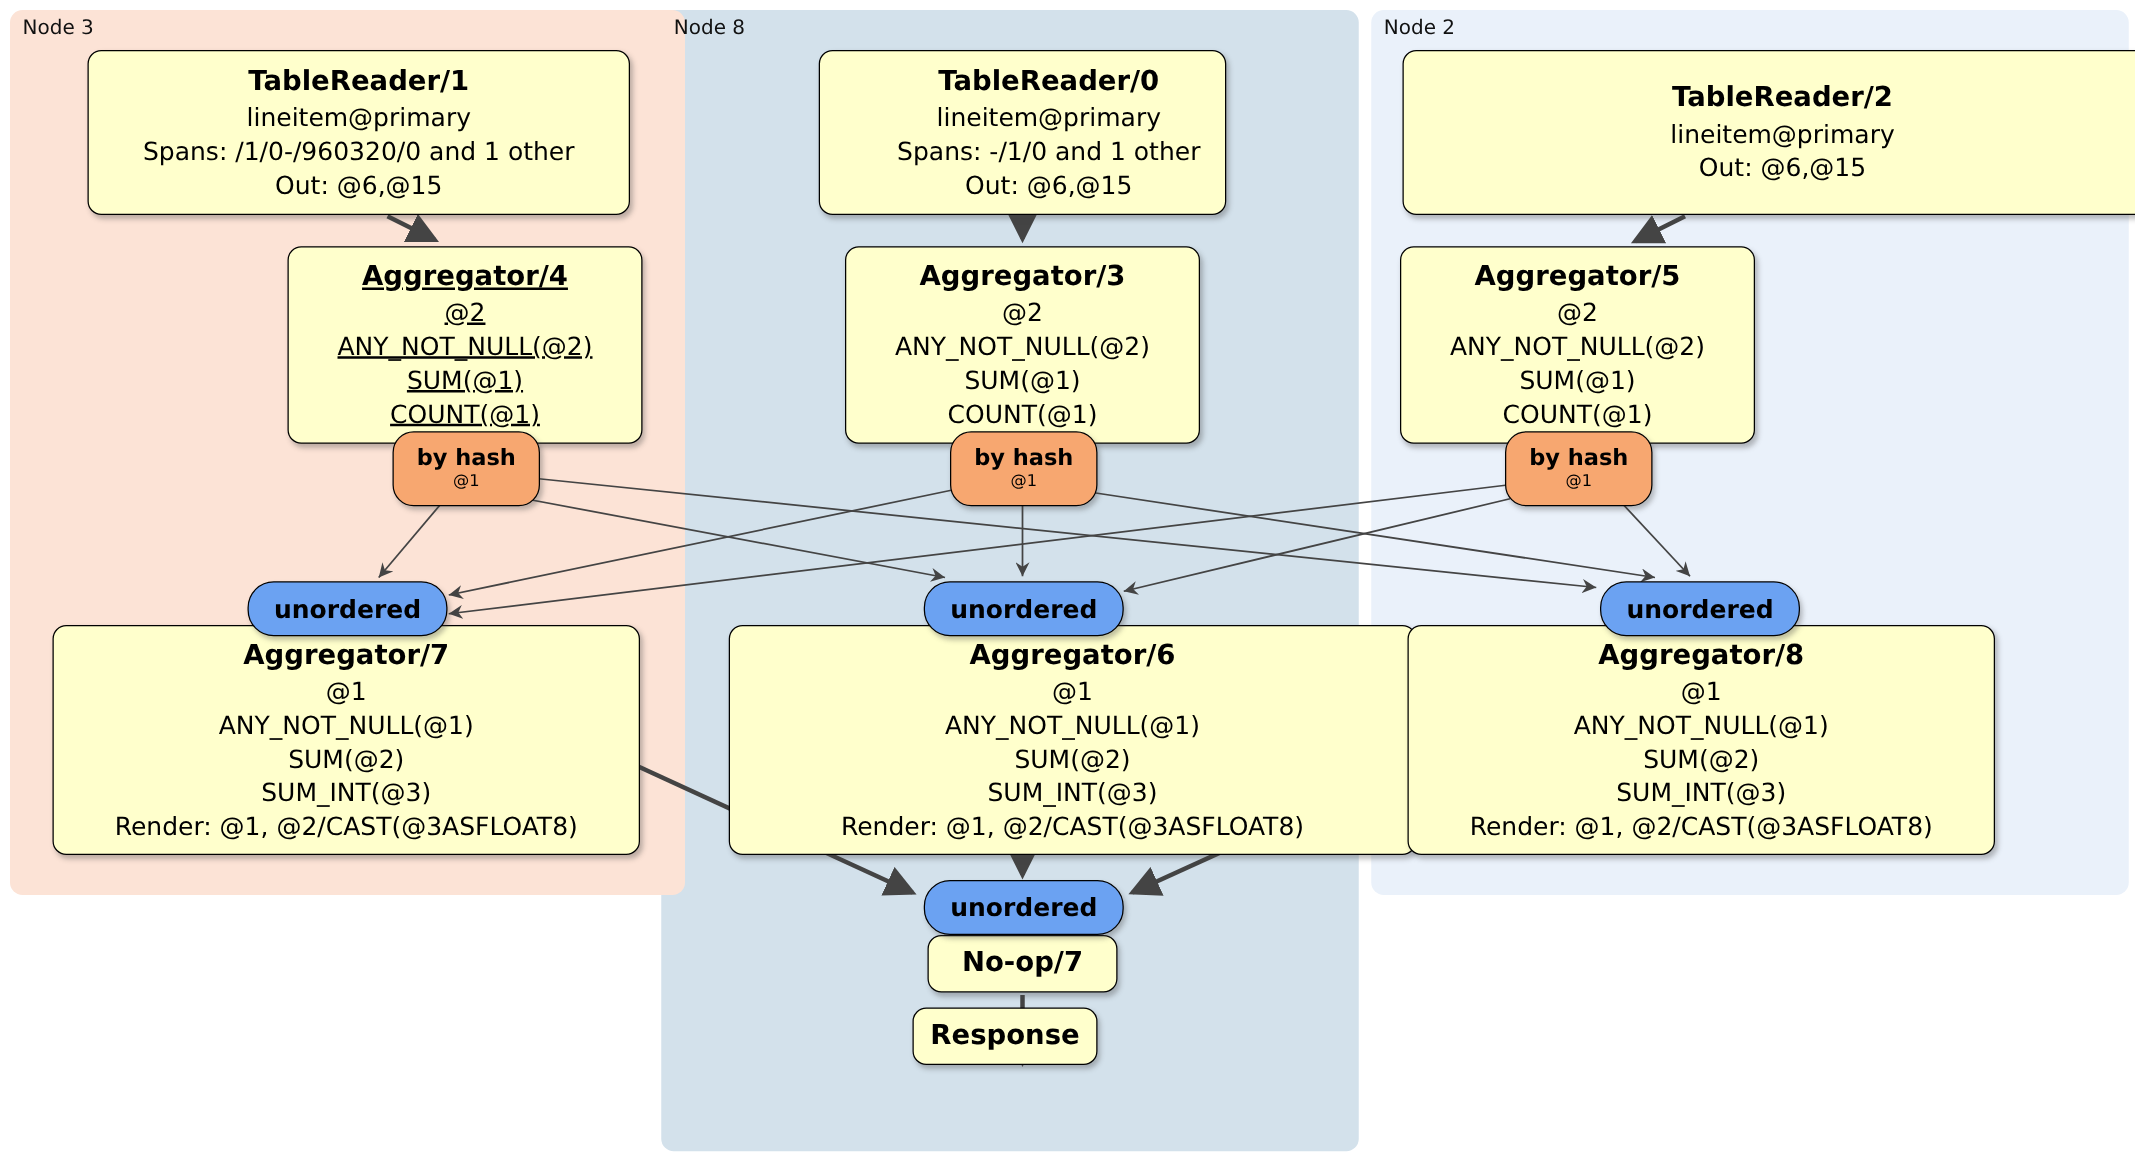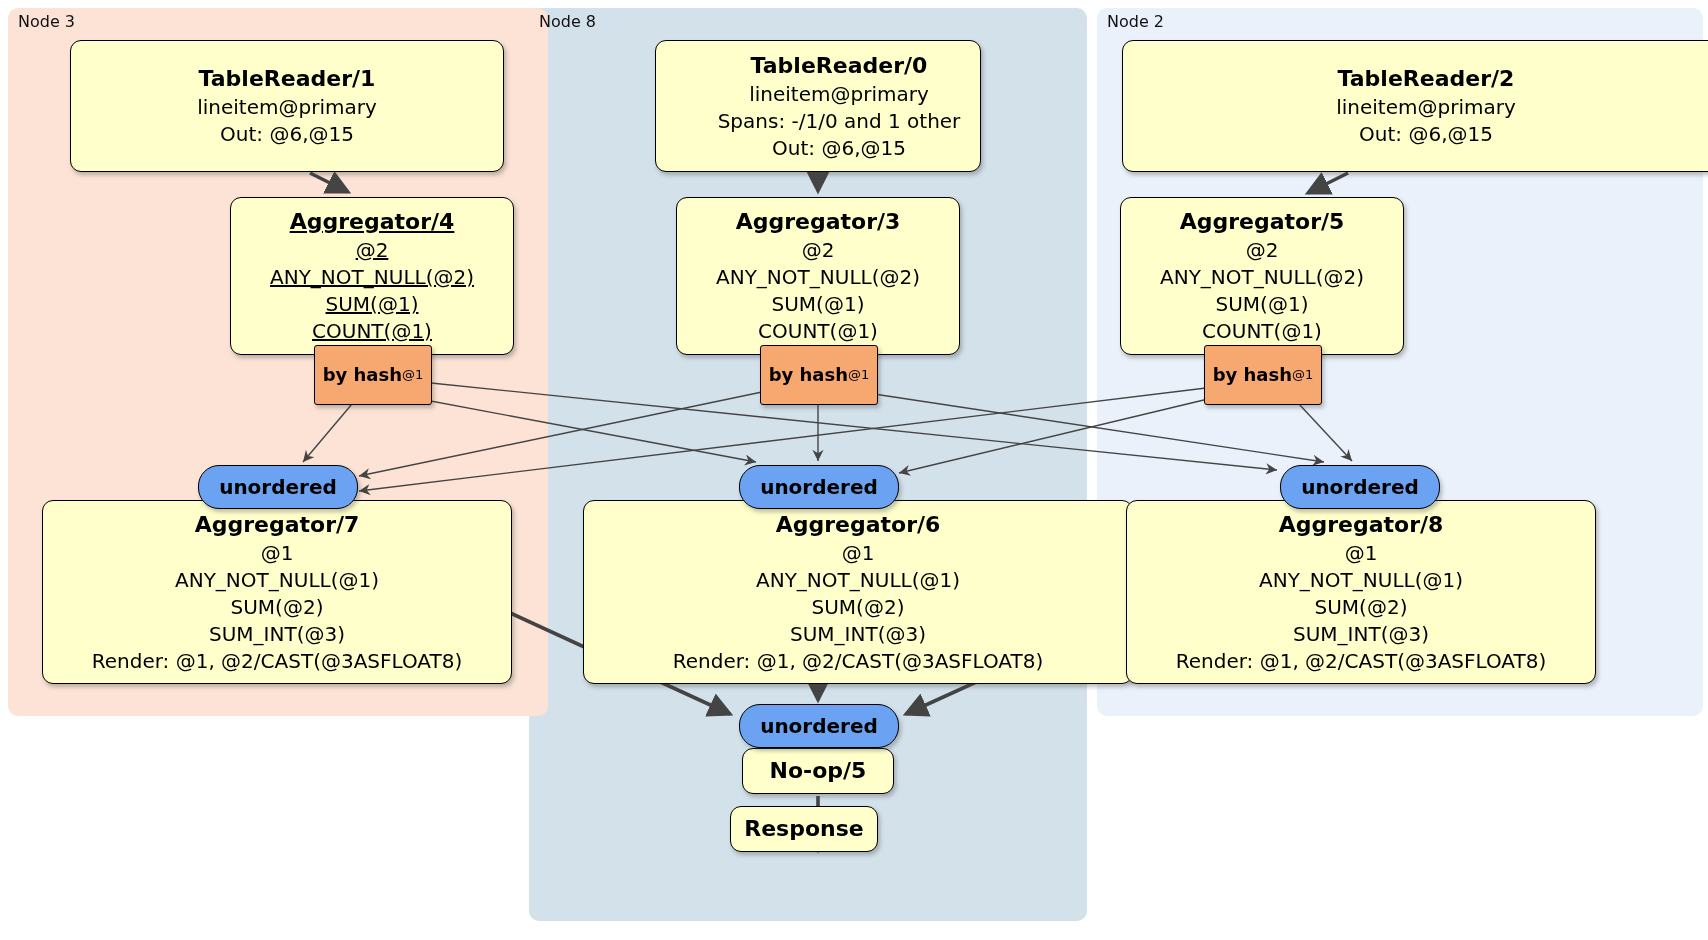--- a/index.html
+++ b/index.html
@@ -37,22 +37,22 @@
   .agg3{left:676px;top:197px;width:284px;height:158px;}
   .agg5{left:1120px;top:197px;width:284px;height:158px;}
   .agg7{left:42px;top:500px;width:470px;height:184px;}
   .agg6{left:583px;top:500px;width:550px;height:184px;}
   .agg8{left:1126px;top:500px;width:470px;height:184px;}
   .noop{left:742px;top:748px;width:152px;height:46px;}
   .resp{left:730px;top:806px;width:148px;height:46px;}
   
   .hashpill{
     position:absolute;background:var(--hash-router-fill,#f7a770);
-    border:1.6px solid #000;border-radius:3px;z-index:5;
-    display:flex;flex-direction:row;justify-content:center;align-items:center;
+    border:1.6px solid #000;border-radius:17px;z-index:5;
+    display:flex;flex-direction:column;justify-content:center;align-items:center;
     text-align:center;box-shadow:2px 3px 4px rgba(70,70,70,0.35);
   }
   .hashpill .hl{font-weight:bold;font-size:18px;line-height:22px;}
   .hashpill .ha{font-size:13px;line-height:16px;}
   .byhash3{left:314px;top:345px;width:116px;height:58px;}
   .byhash1{left:760px;top:345px;width:116px;height:58px;}
   .byhash2{left:1204px;top:345px;width:116px;height:58px;}
   .upill{
     position:absolute;background:var(--unordered-router-fill,#6ba2f2);
     border:1.6px solid #000;border-radius:21px;z-index:5;
@@ -99,20 +99,21 @@
   <line class="thin" x1="818" y1="404" x2="818" y2="461" marker-end="url(#athin)"></line>
   <line class="thin" x1="874" y1="394" x2="1324" y2="462" marker-end="url(#athin)"></line>
   <line class="thin" x1="1206" y1="388" x2="359" y2="491" marker-end="url(#athin)"></line>
   <line class="thin" x1="1208" y1="399" x2="899" y2="473" marker-end="url(#athin)"></line>
   <line class="thin" x1="1298" y1="403" x2="1352" y2="461" marker-end="url(#athin)"></line>
 </svg>
 
 <div class="proc tr1">
   <div class="t">TableReader/1</div>
   <div class="l">lineitem@primary</div>
+  <div class="l">Spans: /1/0-/960320/0 and 1 other</div>
   <div class="l">Out: @6,@15</div>
 </div>
 <div class="proc agg4">
   <div class="t">Aggregator/4</div>
   <div class="l">@2</div>
   <div class="l">ANY_NOT_NULL(@2)</div>
   <div class="l">SUM(@1)</div>
   <div class="l">COUNT(@1)</div>
 </div>
 <div class="proc agg7">
@@ -139,21 +140,21 @@
 </div>
 <div class="proc agg6">
   <div class="t">Aggregator/6</div>
   <div class="l">@1</div>
   <div class="l">ANY_NOT_NULL(@1)</div>
   <div class="l">SUM(@2)</div>
   <div class="l">SUM_INT(@3)</div>
   <div class="l">Render: @1, @2/CAST(@3ASFLOAT8)</div>
 </div>
 <div class="proc noop">
-  <div class="t">No-op/5</div>
+  <div class="t">No-op/7</div>
 </div>
 <div class="proc resp">
   <div class="t">Response</div>
 </div>
 
 <div class="proc tr2">
   <div class="t">TableReader/2</div>
   <div class="l">lineitem@primary</div>
   <div class="l">Out: @6,@15</div>
 </div>

